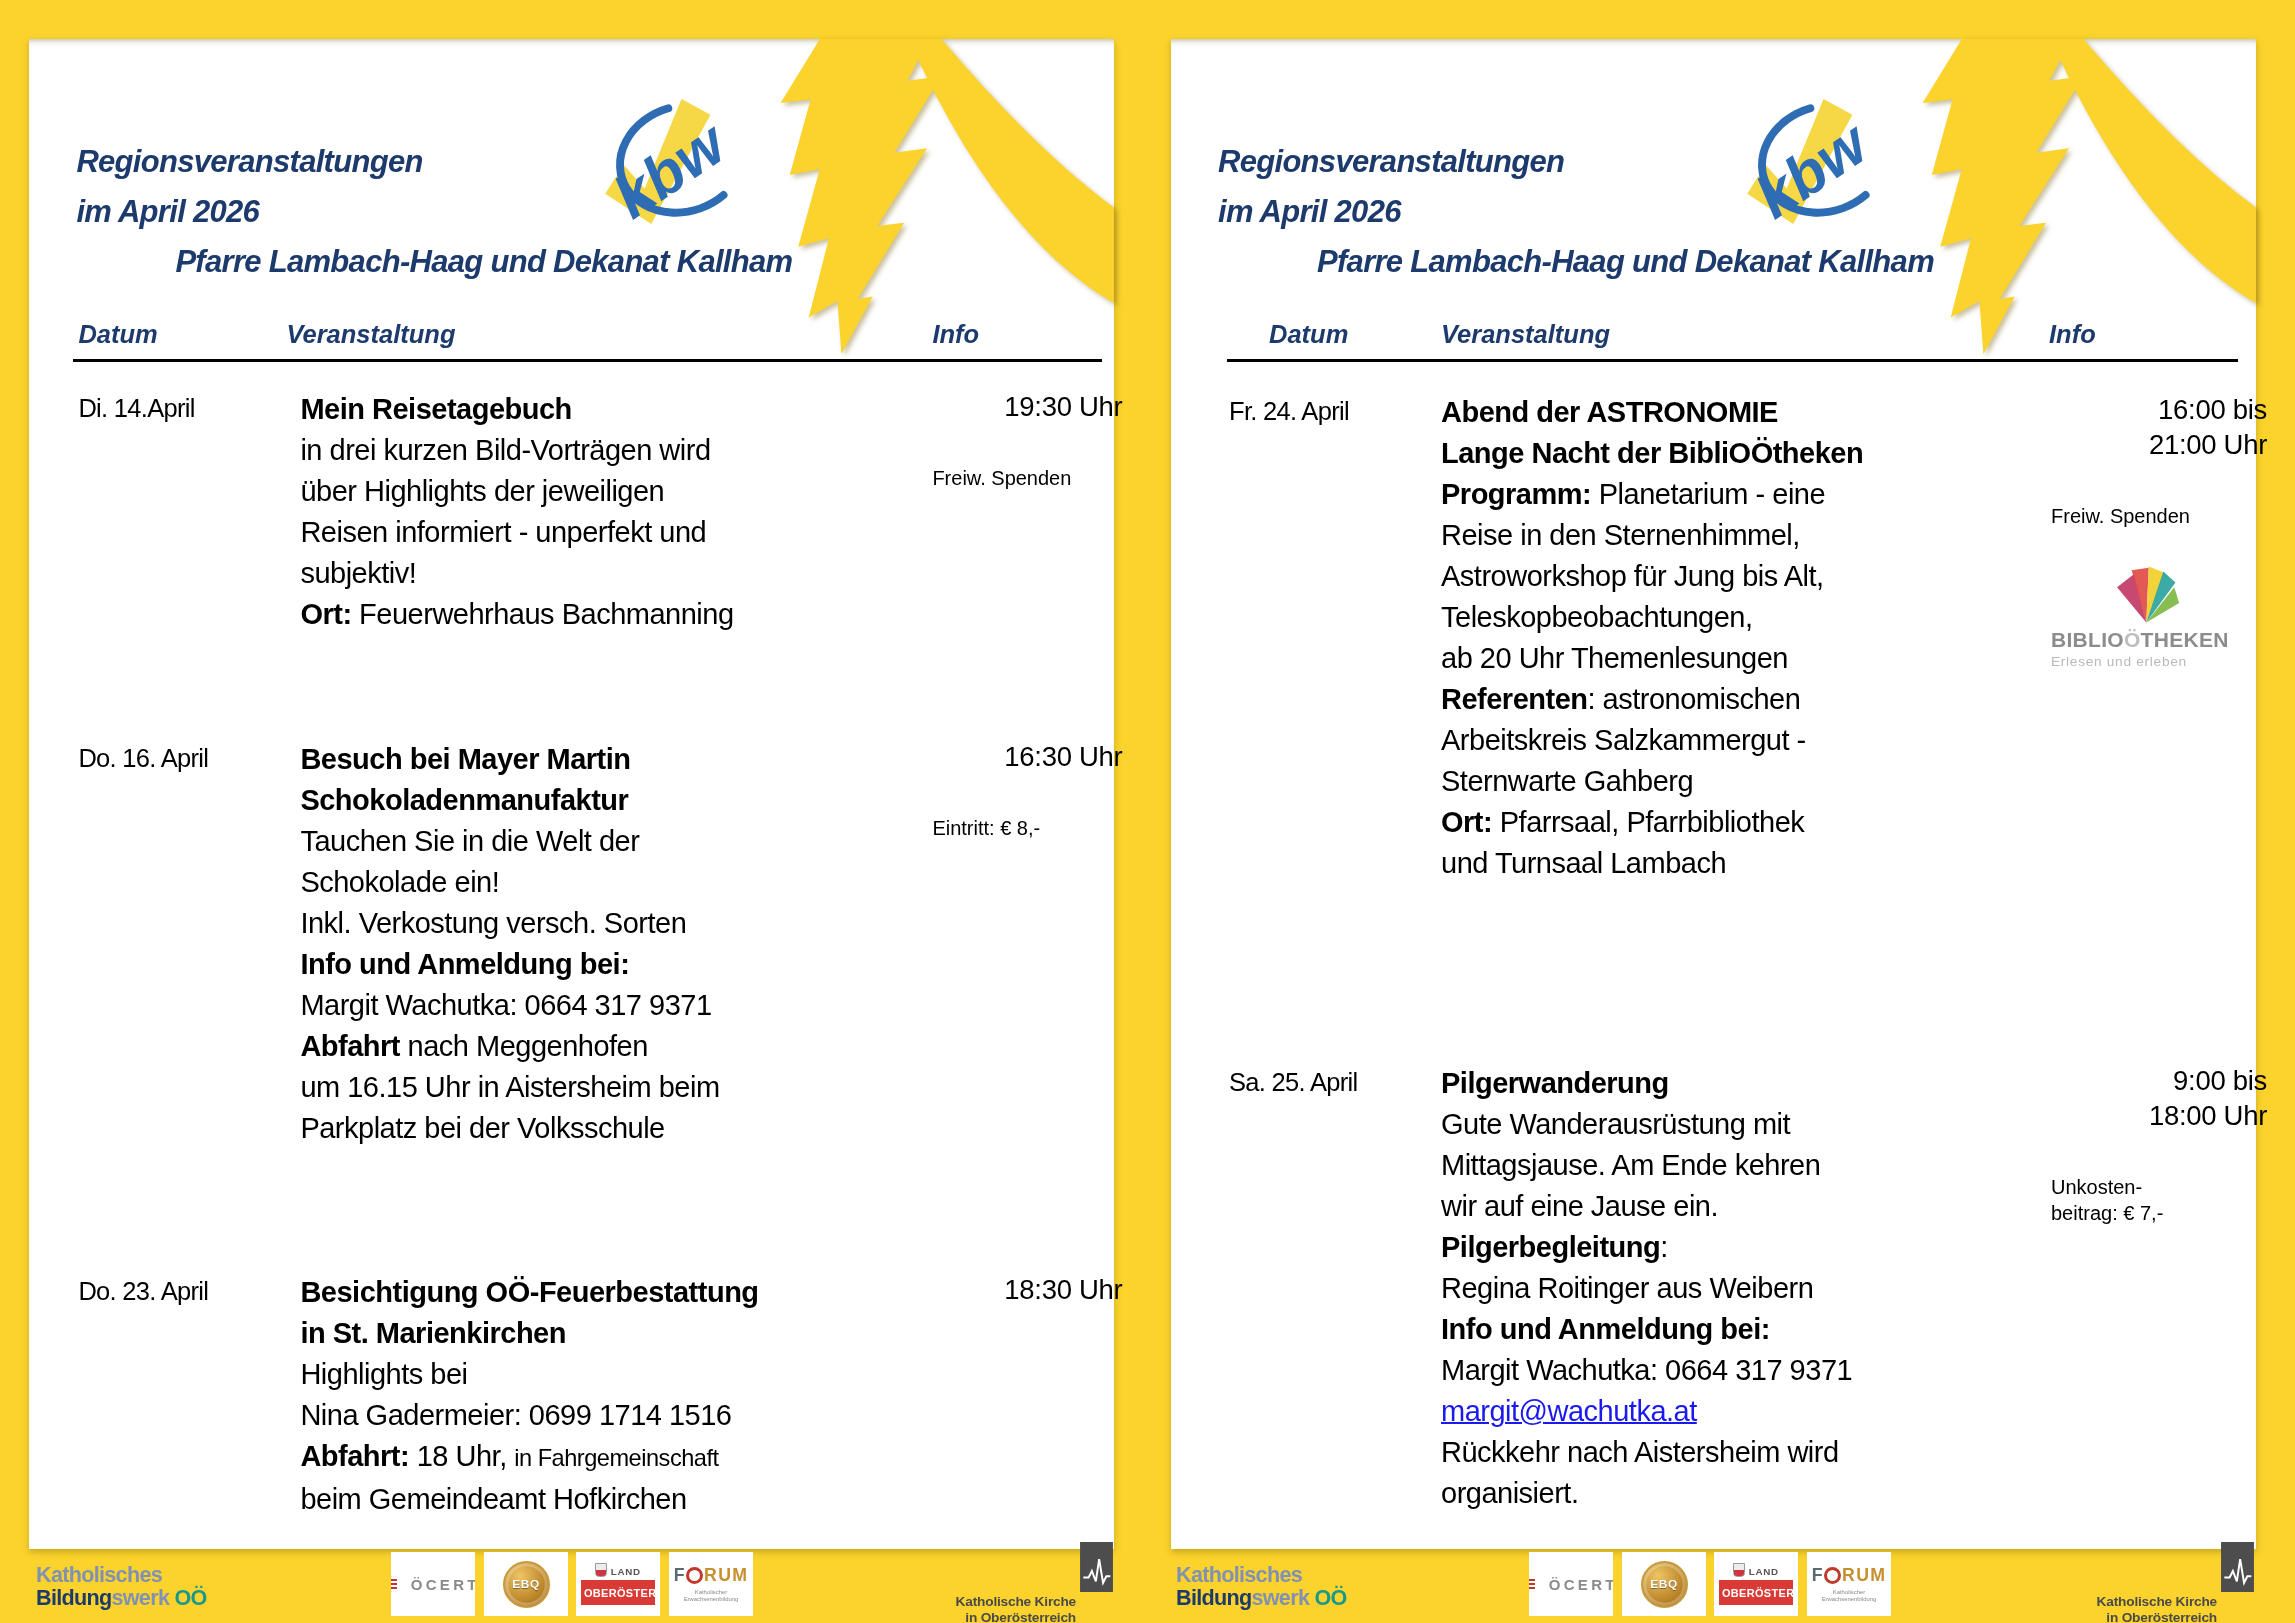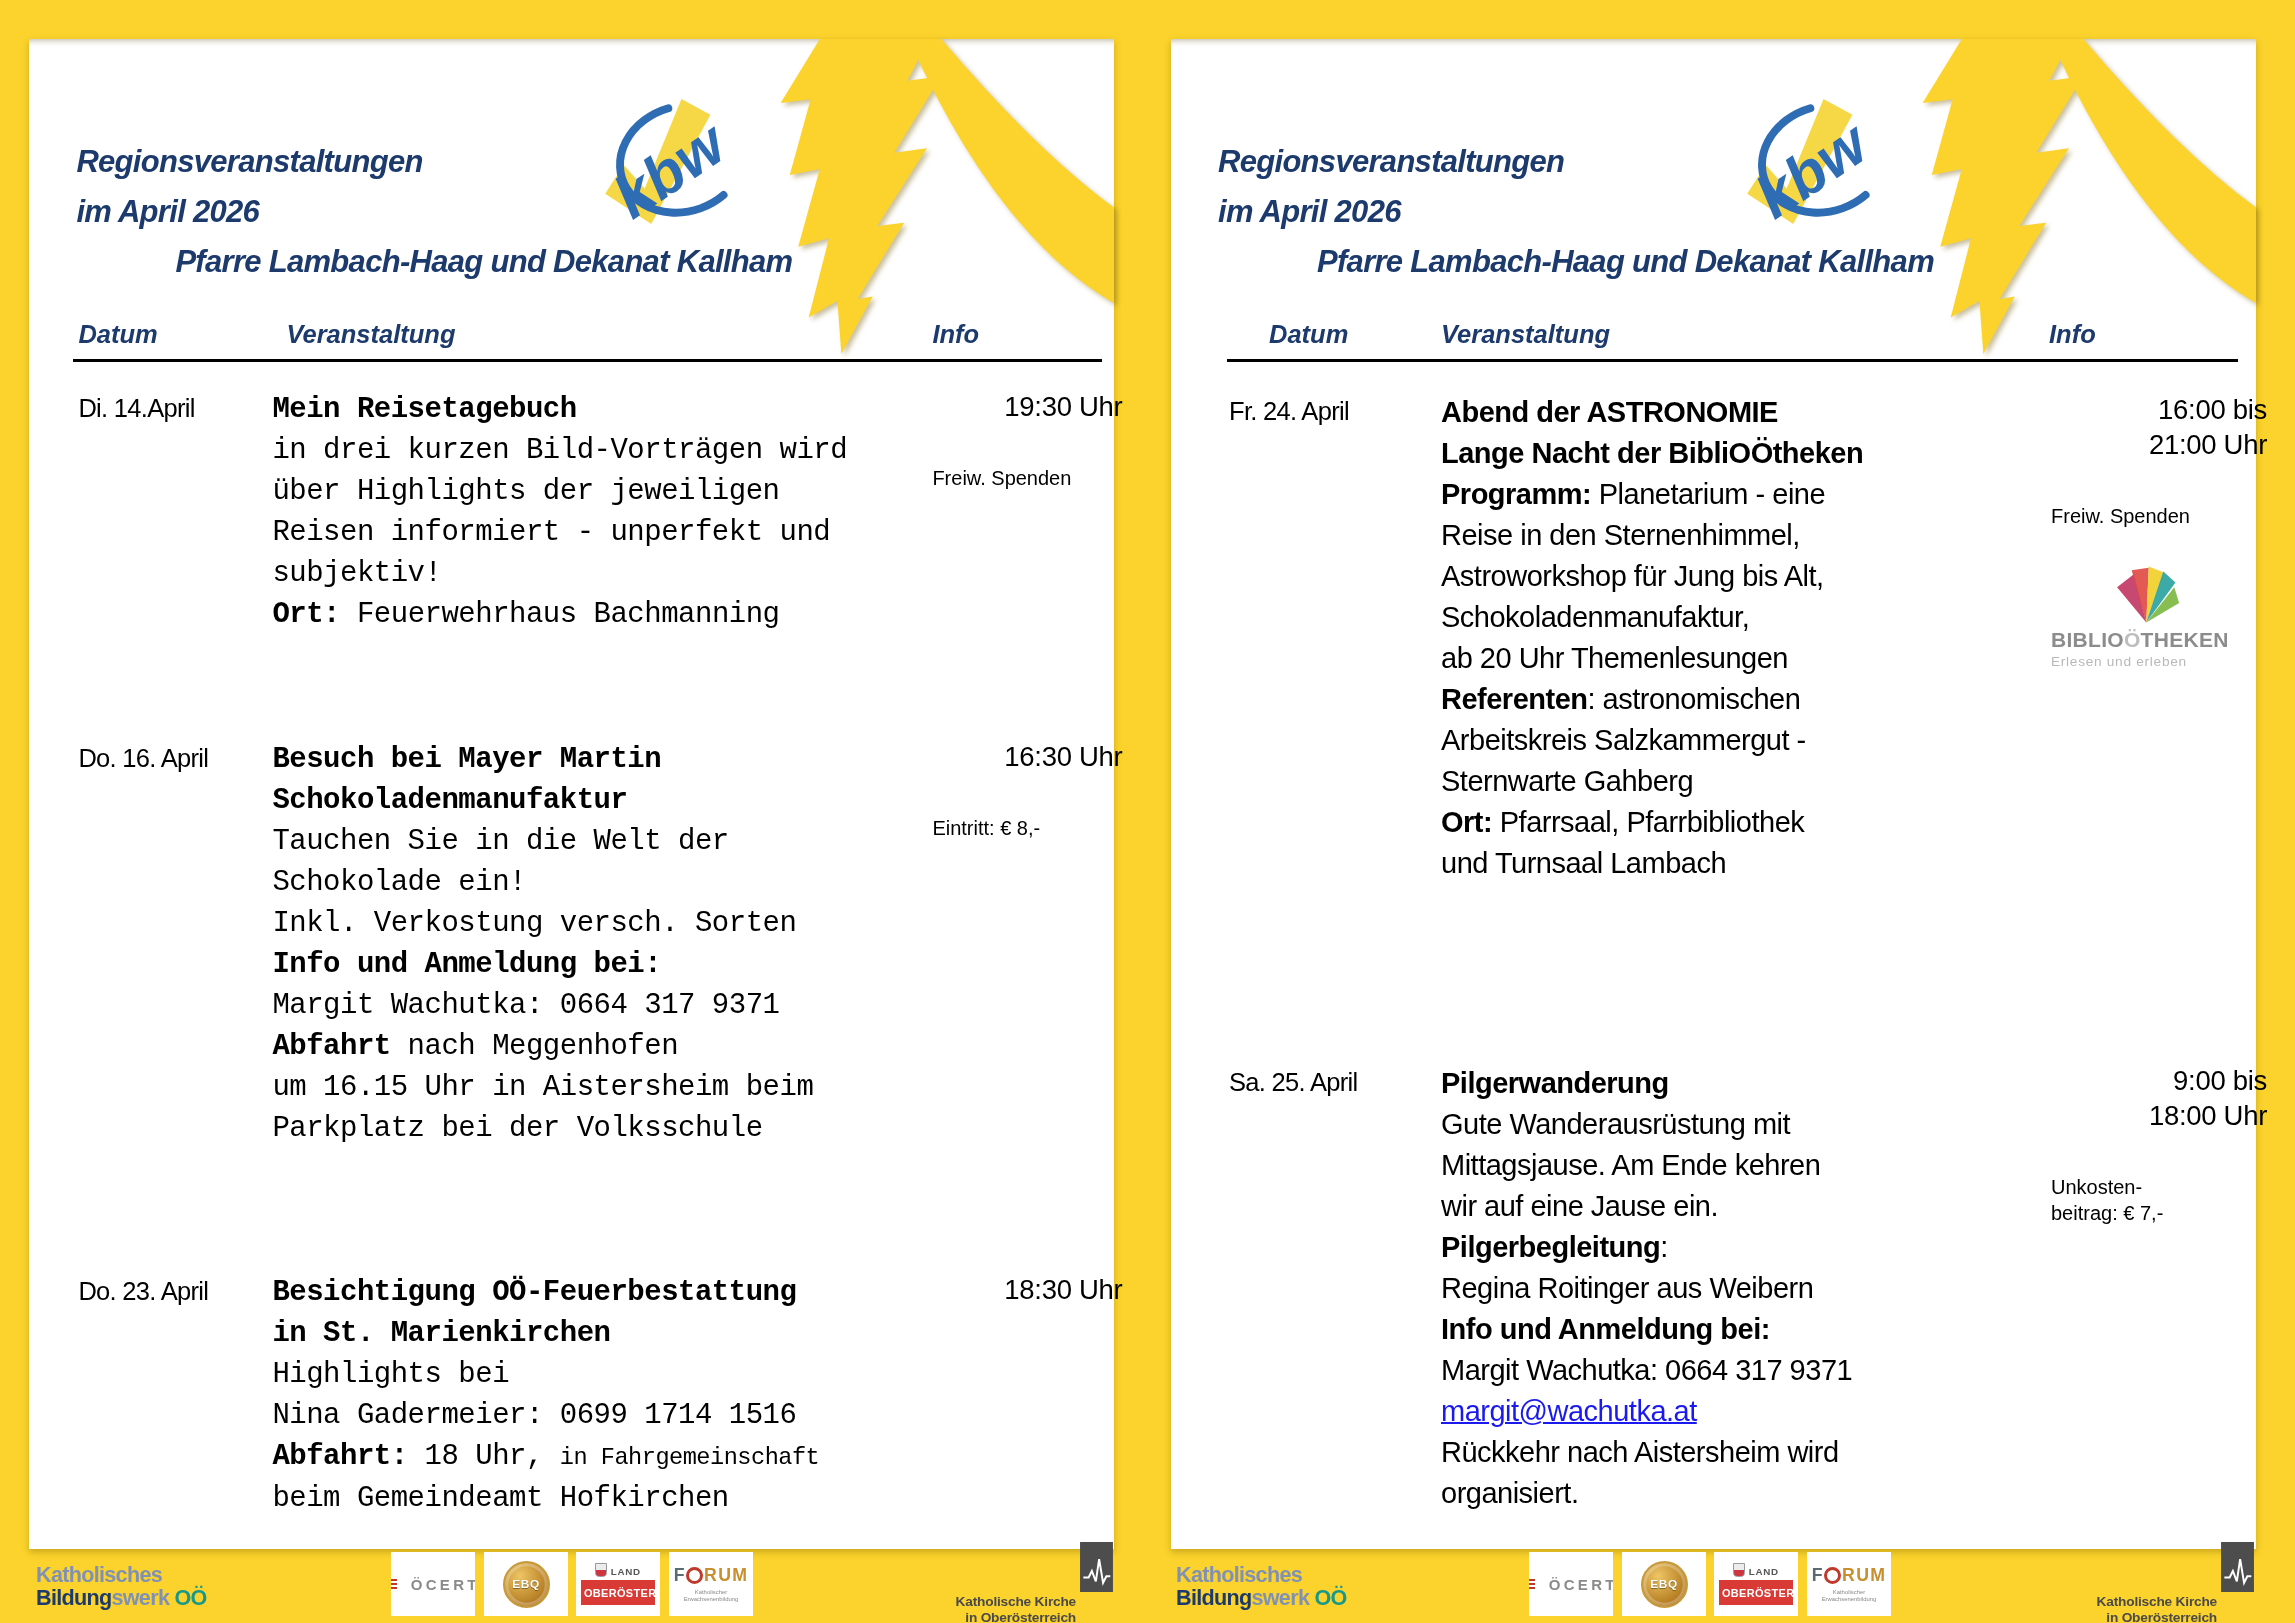--- a/index.html
+++ b/index.html
@@ -33,21 +33,21 @@
   .p1 .rule{left:56px;width:1011px;}
 
   
   .event{position:absolute;left:0;width:100%;}
   .p0 .e0{top:350px}.p0 .e1{top:700px}.p0 .e2{top:1233px}
   .p1 .e0{top:353px}.p1 .e1{top:1024px}
   .event .date{position:absolute;top:4.6px;font-size:25.5px;letter-spacing:-0.7px;}
   .p0 .event .date{left:49px}
   .p1 .event .date{left:58px}
   .event .body{position:absolute;top:0;font-size:29px;line-height:41px;letter-spacing:-0.5px;}
-  .p0 .event .body{left:243px;width:654px;font-family:Liberation Mono, monospace;}
+  .p0 .event .body{left:271px;width:654px;}
   .p1 .event .body{left:270px;width:628px;}
   .line{white-space:nowrap;}
   .sg-b{font-weight:bold;}
   .sg-sm{font-size:23.6px;}
   a.sg-link{color:#1a1aee;text-decoration:underline;text-decoration-thickness:2px;}
   .event .info{position:absolute;top:0;}
   .p0 .event .info{left:903px;width:190px;}
   .p1 .event .info{left:880px;width:216px;}
   .info .time,.info .time2{font-size:27.5px;line-height:35px;letter-spacing:-0.3px;text-align:right;}
   .info .note{font-size:20px;line-height:26px;margin-top:41px;}
@@ -198,21 +198,21 @@
   <div class="rule"></div>
   <div class="events">
       <article class="event e0">
         <div class="date">Fr. 24. April</div>
         <div class="body">
           <div class="line"><span class="sg-b">Abend der ASTRONOMIE</span></div>
           <div class="line"><span class="sg-b">Lange Nacht der BibliOÖtheken</span></div>
           <div class="line"><span class="sg-b">Programm:</span><span class="sg-n"> Planetarium - eine</span></div>
           <div class="line"><span class="sg-n">Reise in den Sternenhimmel,</span></div>
           <div class="line"><span class="sg-n">Astroworkshop für Jung bis Alt,</span></div>
-          <div class="line"><span class="sg-n">Schokoladenmanufaktur,</span></div>
+          <div class="line"><span class="sg-n">Teleskopbeobachtungen,</span></div>
           <div class="line"><span class="sg-n">ab 20 Uhr Themenlesungen</span></div>
           <div class="line"><span class="sg-b">Referenten</span><span class="sg-n">: astronomischen</span></div>
           <div class="line"><span class="sg-n">Arbeitskreis Salzkammergut -</span></div>
           <div class="line"><span class="sg-n">Sternwarte Gahberg</span></div>
           <div class="line"><span class="sg-b">Ort:</span><span class="sg-n"> Pfarrsaal, Pfarrbibliothek</span></div>
           <div class="line"><span class="sg-n">und Turnsaal Lambach</span></div>
         </div>
         <div class="info">
           <div class="time">16:00 bis</div>
           <div class="time2">21:00 Uhr</div>

